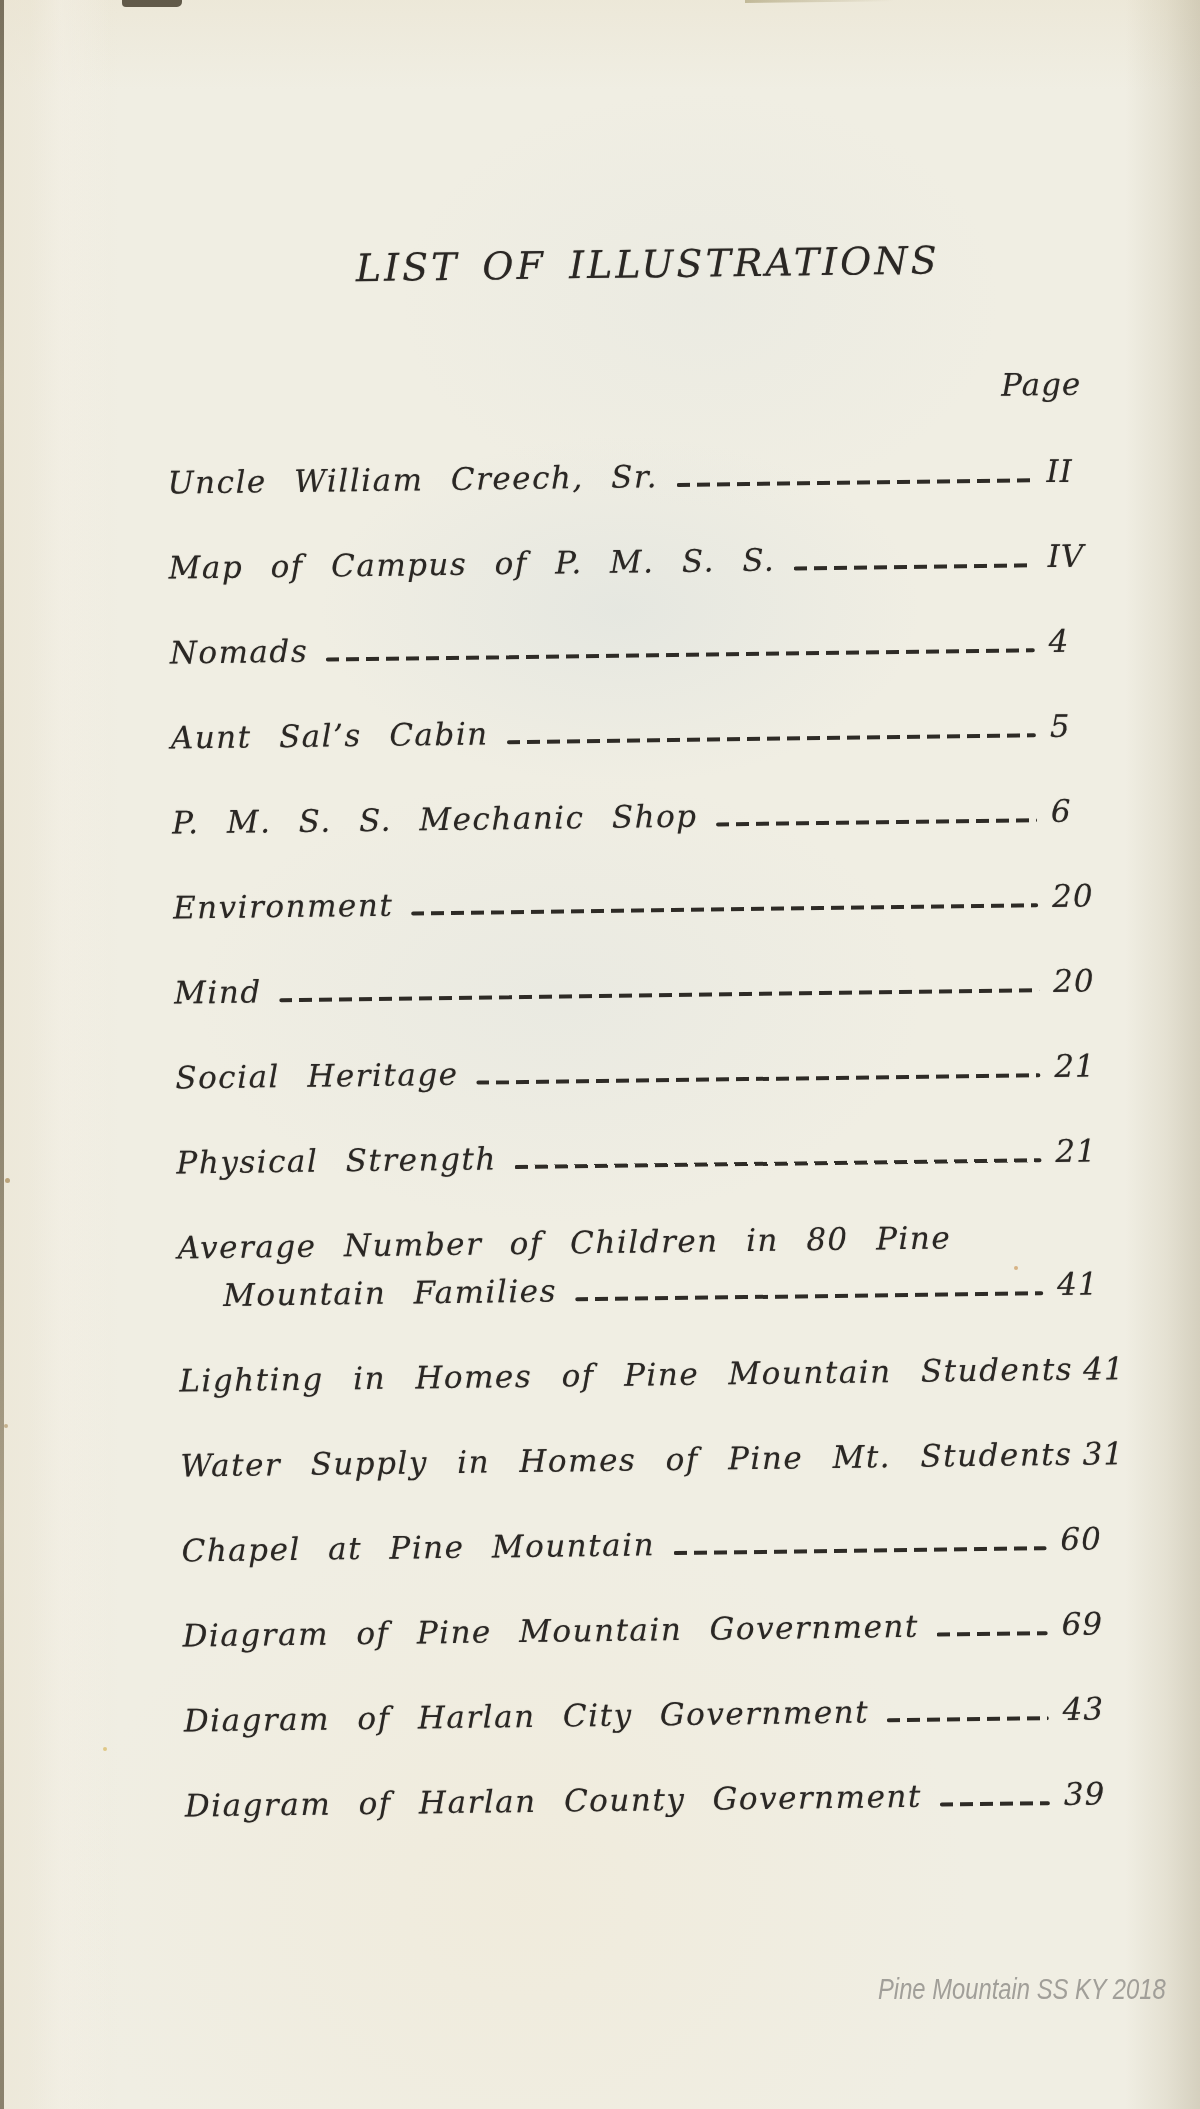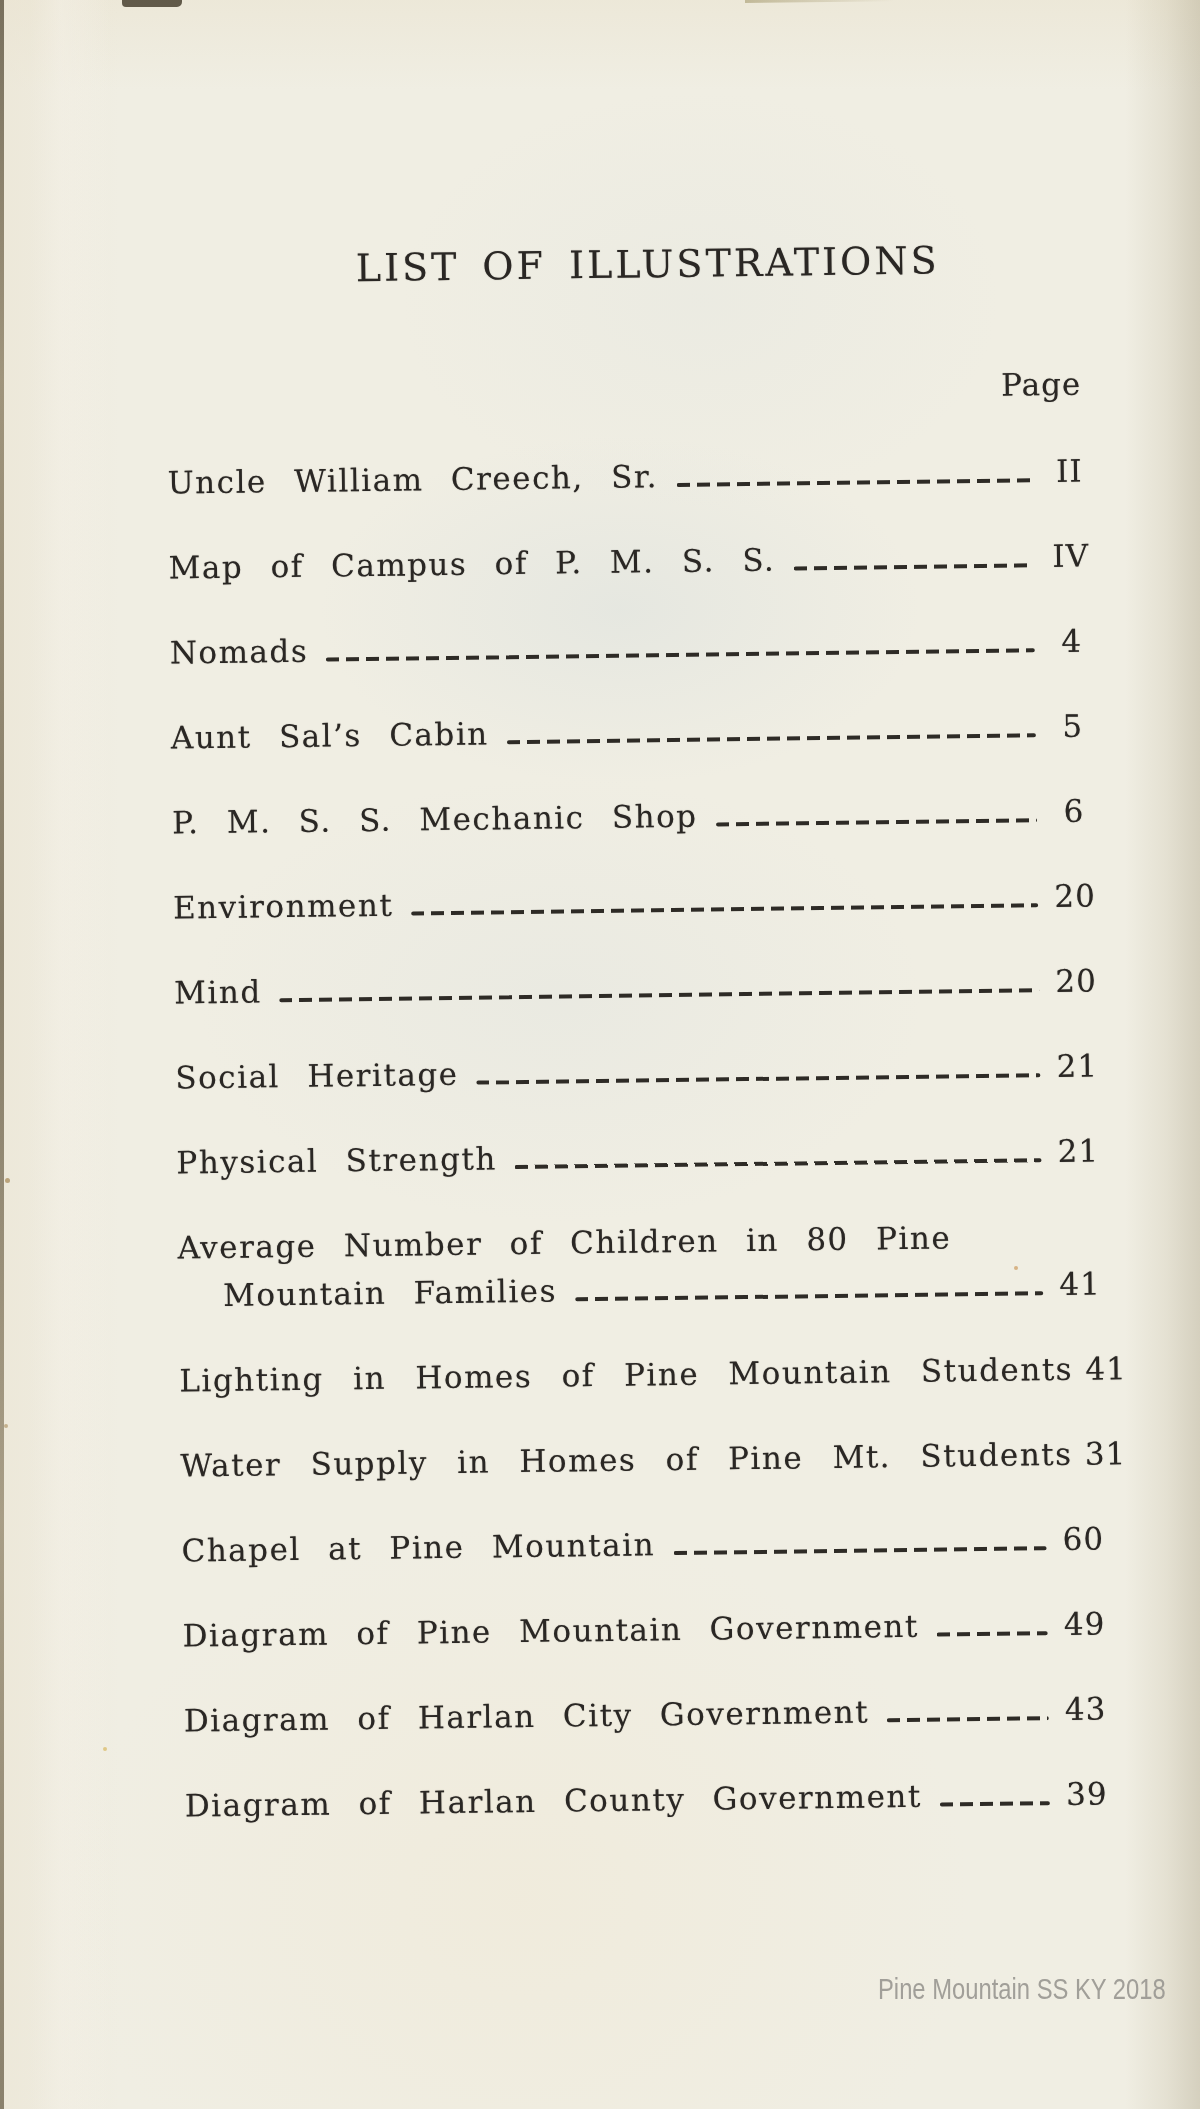--- a/index.html
+++ b/index.html
@@ -2,20 +2,21 @@
 <html><head>
 <meta charset="utf-8">
 <style>
   html,body{margin:0;padding:0;}
   body{width:1200px;height:2109px;overflow:hidden;background:#e8e4d6;}
   .page{
     position:relative;width:1200px;height:2109px;overflow:hidden;
     background:#f0eee3;
     font-family:"DejaVu Serif","Liberation Serif",serif;
     color:#2a2724;
+    font-style:italic;
   }
   
   .mottle{
     position:absolute;inset:0;pointer-events:none;
     background:
       radial-gradient(ellipse 430px 250px at 620px 610px, rgba(188,204,214,0.20), rgba(188,204,214,0) 70%),
       radial-gradient(ellipse 520px 320px at 560px 1000px, rgba(196,208,216,0.14), rgba(196,208,216,0) 70%),
       radial-gradient(ellipse 430px 300px at 700px 300px, rgba(200,212,218,0.12), rgba(200,212,218,0) 70%),
       radial-gradient(ellipse 600px 500px at 520px 1900px, rgba(240,232,212,0.45), rgba(240,232,212,0) 75%),
       linear-gradient(to right, rgba(234,227,209,0.55) 0px, rgba(234,227,209,0) 120px),
@@ -74,21 +75,21 @@
     font-size:31px;letter-spacing:1.5px;word-spacing:16px;
   }
   .entry{display:flex;align-items:baseline;line-height:38px;margin-bottom:47px;}
   .entry .lbl{white-space:nowrap;}
   .leader{
     flex:1 1 auto;height:4px;margin:0 14px 7px 18px;border-radius:2px;
     background:repeating-linear-gradient(90deg,#2e2b26 0 13px,rgba(0,0,0,0) 13px 20px);
     min-width:40px;
   }
   .gap{flex:1 1 auto;min-width:10px;}
-  .pg{min-width:46px;text-align:center;white-space:nowrap;letter-spacing:1px;word-spacing:normal;}
+  .pg{min-width:46px;text-align:left;white-space:nowrap;letter-spacing:1px;word-spacing:normal;}
   .entry.noleader{word-spacing:18px;}
   .entry.two{display:block;}
   .entry.two .row{display:flex;align-items:baseline;line-height:38px;margin-top:10px;margin-left:45px;}
 
   .watermark{
     position:absolute;left:878px;top:1974px;
     font-family:"Liberation Sans","DejaVu Sans",sans-serif;
     font-size:29px;line-height:30px;letter-spacing:0px;
     color:rgba(154,152,146,0.92);
     transform:scaleX(0.82);transform-origin:left center;
@@ -176,21 +177,21 @@
           <span class="pg">31</span>
         </div>
         <div class="entry">
           <span class="lbl">Chapel at Pine Mountain</span>
           <div class="leader"></div>
           <span class="pg">60</span>
         </div>
         <div class="entry">
           <span class="lbl">Diagram of Pine Mountain Government</span>
           <div class="leader"></div>
-          <span class="pg">49</span>
+          <span class="pg">69</span>
         </div>
         <div class="entry">
           <span class="lbl">Diagram of Harlan City Government</span>
           <div class="leader"></div>
           <span class="pg">43</span>
         </div>
         <div class="entry">
           <span class="lbl">Diagram of Harlan County Government</span>
           <div class="leader"></div>
           <span class="pg">39</span>

